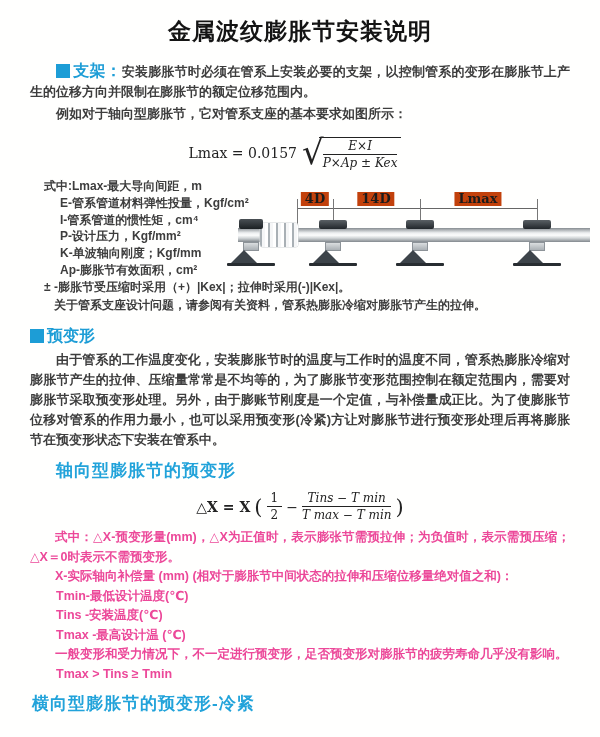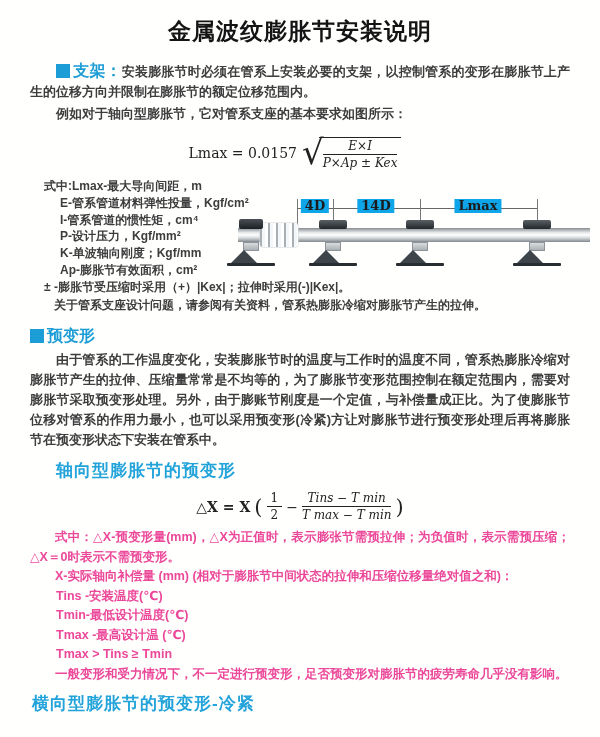--- a/index.html
+++ b/index.html
@@ -55,23 +55,23 @@
 
   .axial-notes .n { font-size:12.5px; line-height:19.5px; font-weight:600; color:#ec4899; }
   .axial-notes .n.par { text-align:justify; text-indent:2em; }
   .axial-notes .n.var { margin-left:26px; }
 
   
   .diagram { position:absolute; left:238px; top:192px; width:355px; height:82px; }
   .dim-line { position:absolute; left:59px; top:16px; width:240px; height:0; border-top:1px solid #666; }
   .tick { position:absolute; top:7px; width:0; height:30px; border-left:1px solid #777; }
   .dim-label {
-    position:absolute; top:7px; transform:translateX(-50%);
+    position:absolute; top:0; transform:translateX(-50%);
     font-family:"DejaVu Serif","Liberation Serif",serif; font-weight:bold;
-    font-size:13px; color:#1b1b1b; background:#0ea5e9; padding:0 4px; line-height:14px;
+    font-size:13px; color:#1b1b1b; background:#c2410c; padding:0 4px; line-height:14px;
   }
   .pipe {
     position:absolute; left:0; top:36px; width:352px; height:14px;
     background:linear-gradient(to bottom,#868c91,#edeff0 35%,#fbfcfc 52%,#d2d6d8 72%,#82888d);
   }
   .bellows {
     position:absolute; left:22px; top:31px; width:38px; height:24px; border-radius:3px;
     background:repeating-linear-gradient(90deg,#a9b0b5 0 2px,#f5f6f7 2px 5px,#ffffff 5px 8px);
     box-shadow:0 0 0 0.5px #cfd3d5;
   }
@@ -172,22 +172,22 @@
     <span class="frac">
         <span class="num">Tins − T min</span>
         <span class="den">T max − T min</span>
       </span>
     <span class="bigp">)</span>
   </div>
 
   <div class="axial-notes">
     <div class="n par">式中：△X-预变形量(mm)，△X为正值时，表示膨张节需预拉伸；为负值时，表示需预压缩；△X＝0时表示不需预变形。</div>
     <div class="n par">X-实际轴向补偿量 (mm) (相对于膨胀节中间状态的拉伸和压缩位移量绝对值之和)：</div>
+    <div class="n var">Tmin-最低设计温度(℃)</div>
     <div class="n var">Tins -安装温度(℃)</div>
-    <div class="n var">Tmin-最低设计温度(℃)</div>
     <div class="n var">Tmax -最高设计温  (℃)</div>
+    <div class="n par">一般变形和受力情况下，不一定进行预变形，足否预变形对膨胀节的疲劳寿命几乎没有影响。</div>
     <div class="n var">Tmax &gt; Tins ≥ Tmin</div>
-    <div class="n par">一般变形和受力情况下，不一定进行预变形，足否预变形对膨胀节的疲劳寿命几乎没有影响。</div>
   </div>
 
   <div class="sub-head" style="margin:8px 0 0 2px;">横向型膨胀节的预变形-冷紧</div>
 
 </div>
 
 </body></html>

